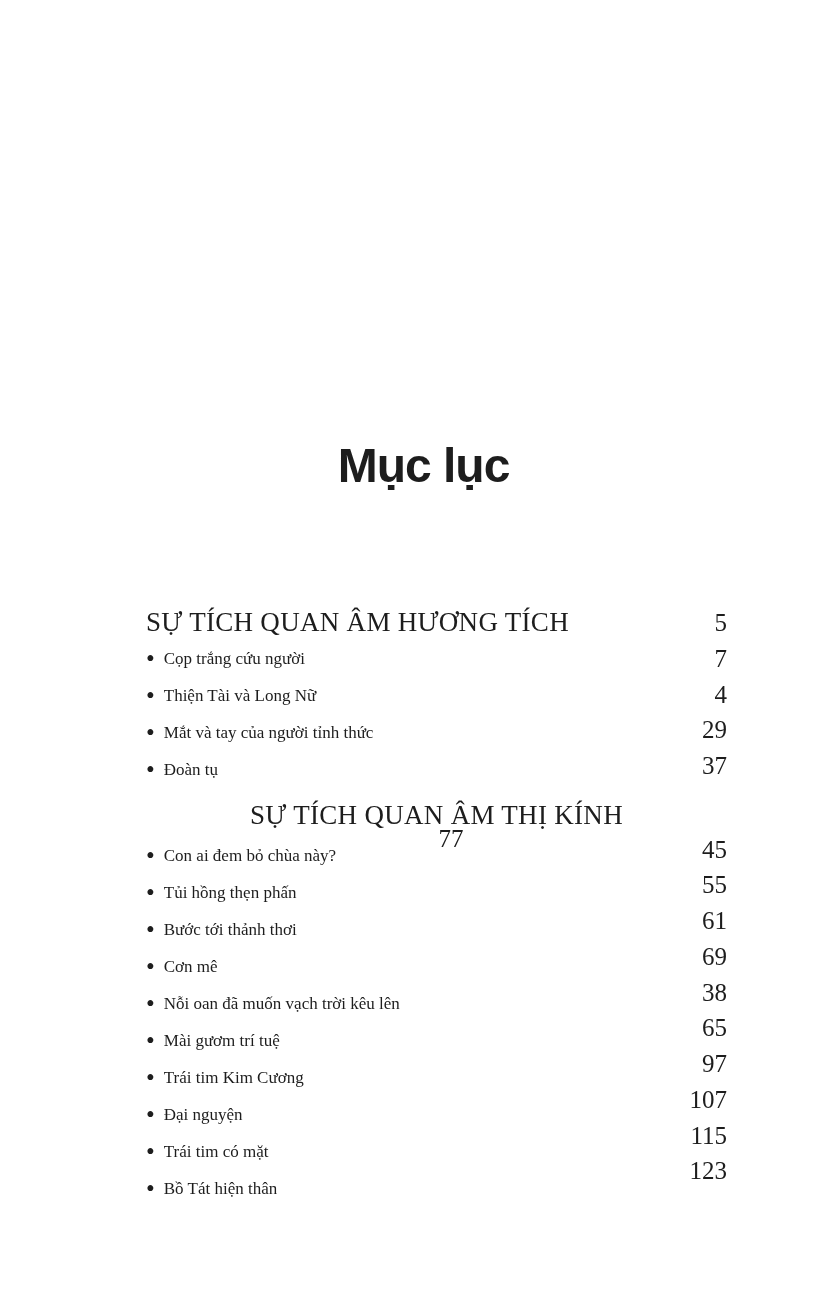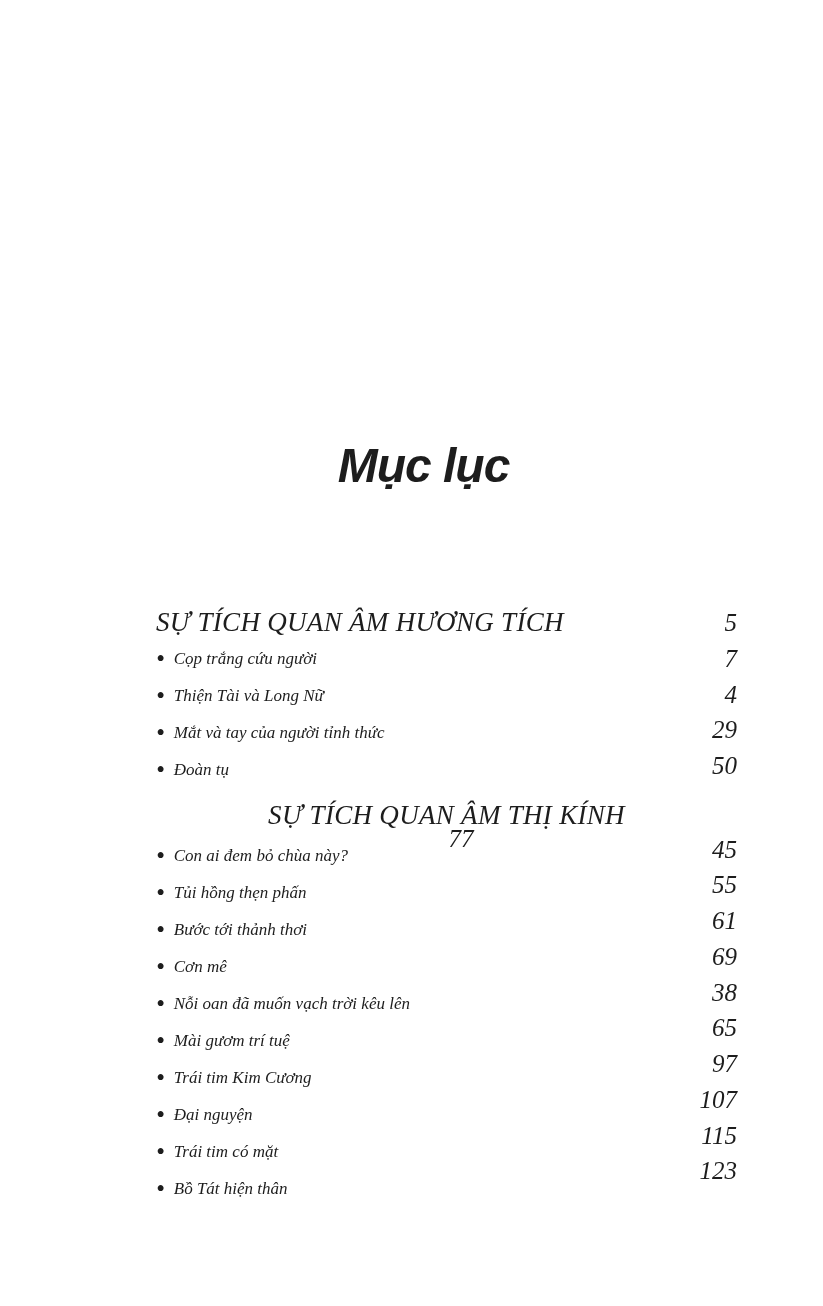--- a/index.html
+++ b/index.html
@@ -9,40 +9,39 @@
   }
   html,body{margin:0;padding:0;background:#ffffff;}
   .page{
     position:relative;
     width:823px;
     height:1306px;
     background:var(--paper);
     overflow:hidden;
     font-family:"Liberation Serif", serif;
     color:var(--ink);
-    font-style:italic;
   }
   .title{
     position:absolute;
     top:440px;
     left:0;
     width:823px;
     margin:0;
     text-align:center;
     font-family:"Liberation Sans", sans-serif;
     font-weight:700;
     font-size:48px;
     line-height:1.1;
     letter-spacing:-1px;
     color:var(--ink);
     transform:translateX(12px);
   }
   .toc{
     position:absolute;
-    left:156px;
+    left:146px;
     top:604px;
     width:581px;
   }
   .row{
     display:flex;
     justify-content:space-between;
     align-items:center;
     height:37px;
   }
   .row.heading:not(:first-child){
@@ -114,21 +113,21 @@
         <span class="label">Mắt và tay của người tỉnh thức</span>
       </span>
       <span class="pnum">29</span>
     </div>
 
     <div class="row" style="--i:4">
       <span class="left">
         <span class="bullet">•</span>
         <span class="label">Đoàn tụ</span>
       </span>
-      <span class="pnum">50</span>
+      <span class="pnum">37</span>
     </div>
 
     <div class="row heading" style="--i:5">
       <span class="label h">SỰ TÍCH QUAN ÂM THỊ KÍNH</span>
       <span class="pnum">77</span>
     </div>
 
     <div class="row" style="--i:6">
       <span class="left">
         <span class="bullet">•</span>

